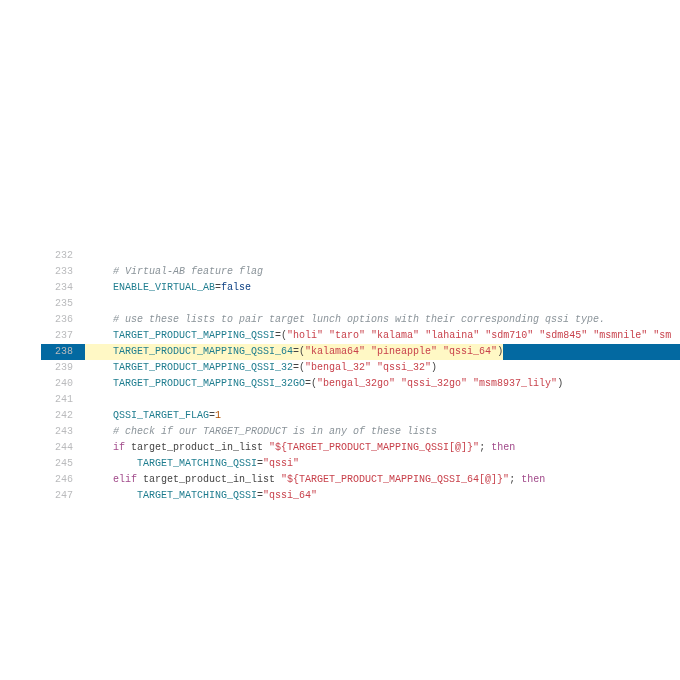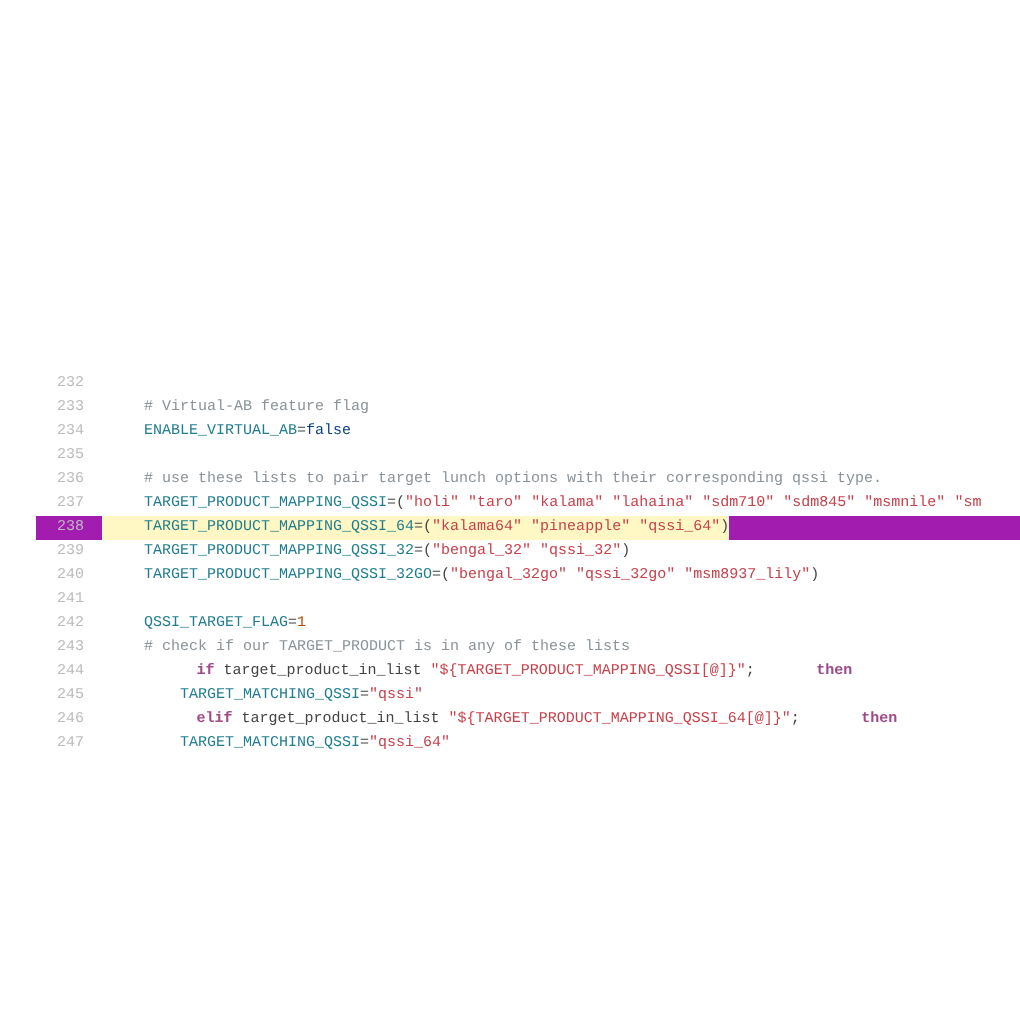--- a/index.html
+++ b/index.html
@@ -9,21 +9,21 @@
     font-family: "SFMono-Regular", Consolas, "Liberation Mono", Menlo, monospace;
     font-size: 10px;
     line-height: 1.6;
     width: 680px;
     height: 680px;
     overflow: hidden;
   }
   .code-viewport {
     position: absolute;
     top: 248px;
-    left: 24px;
+    left: 41px;
     right: 0;
     overflow: hidden;
     white-space: pre;
   }
   .line {
     display: flex;
     align-items: baseline;
     height: 16px;
   }
   .gutter {
@@ -32,31 +32,31 @@
     color: #babbbd;
     padding-right: 12px;
     flex-shrink: 0;
     user-select: none;
   }
   .code {
     padding-left: 4px;
     white-space: pre;
   }
   .hl {
-    background: #a21caf;
+    background: #0369a1;
   }
   .hl .code {
     background: #fff8c5;
   }
-  .c-comment { color: #8a9399; }
+  .c-comment { color: #8a9399; font-style: italic; }
   .c-var     { color: #1f7d8f; }
   .c-punct   { color: #444; }
   .c-str     { color: #c8414b; }
   .c-num     { color: #b04f00; }
-  .c-kw      { color: #a14a8a; font-weight: 700; margin-left: 35px; }
+  .c-kw      { color: #a14a8a; font-weight: 400; }
   .c-bool    { color: #0a3e82; text-align: right; }
   .c-fn      { color: #444; }
   .indent { display: inline-block; }
 </style>
 </head>
 <body>
 
 <div class="code-viewport" id="code-root"><div class="line"><span class="gutter">232</span><span class="code"></span></div><div class="line"><span class="gutter">233</span><span class="code"><span class="indent" style="width: 24px;"></span><span class="c-comment"># Virtual-AB feature flag</span></span></div><div class="line"><span class="gutter">234</span><span class="code"><span class="indent" style="width: 24px;"></span><span class="c-var">ENABLE_VIRTUAL_AB</span><span class="c-punct">=</span><span class="c-bool">false</span></span></div><div class="line"><span class="gutter">235</span><span class="code"></span></div><div class="line"><span class="gutter">236</span><span class="code"><span class="indent" style="width: 24px;"></span><span class="c-comment"># use these lists to pair target lunch options with their corresponding qssi type.</span></span></div><div class="line"><span class="gutter">237</span><span class="code"><span class="indent" style="width: 24px;"></span><span class="c-var">TARGET_PRODUCT_MAPPING_QSSI</span><span class="c-punct">=(</span><span class="c-str">"holi"</span> <span class="c-str">"taro"</span> <span class="c-str">"kalama"</span> <span class="c-str">"lahaina"</span> <span class="c-str">"sdm710"</span> <span class="c-str">"sdm845"</span> <span class="c-str">"msmnile"</span> <span class="c-str">"sm</span></span></div><div class="line hl"><span class="gutter">238</span><span class="code"><span class="indent" style="width: 24px;"></span><span class="c-var">TARGET_PRODUCT_MAPPING_QSSI_64</span><span class="c-punct">=(</span><span class="c-str">"kalama64"</span> <span class="c-str">"pineapple"</span> <span class="c-str">"qssi_64"</span><span class="c-punct">)</span></span></div><div class="line"><span class="gutter">239</span><span class="code"><span class="indent" style="width: 24px;"></span><span class="c-var">TARGET_PRODUCT_MAPPING_QSSI_32</span><span class="c-punct">=(</span><span class="c-str">"bengal_32"</span> <span class="c-str">"qssi_32"</span><span class="c-punct">)</span></span></div><div class="line"><span class="gutter">240</span><span class="code"><span class="indent" style="width: 24px;"></span><span class="c-var">TARGET_PRODUCT_MAPPING_QSSI_32GO</span><span class="c-punct">=(</span><span class="c-str">"bengal_32go"</span> <span class="c-str">"qssi_32go"</span> <span class="c-str">"msm8937_lily"</span><span class="c-punct">)</span></span></div><div class="line"><span class="gutter">241</span><span class="code"></span></div><div class="line"><span class="gutter">242</span><span class="code"><span class="indent" style="width: 24px;"></span><span class="c-var">QSSI_TARGET_FLAG</span><span class="c-punct">=</span><span class="c-num">1</span></span></div><div class="line"><span class="gutter">243</span><span class="code"><span class="indent" style="width: 24px;"></span><span class="c-comment"># check if our TARGET_PRODUCT is in any of these lists</span></span></div><div class="line"><span class="gutter">244</span><span class="code"><span class="indent" style="width: 24px;"></span><span class="c-kw">if</span> <span class="c-fn">target_product_in_list</span> <span class="c-str">"${TARGET_PRODUCT_MAPPING_QSSI[@]}"</span><span class="c-punct">; </span><span class="c-kw">then</span></span></div><div class="line"><span class="gutter">245</span><span class="code"><span class="indent" style="width: 48px;"></span><span class="c-var">TARGET_MATCHING_QSSI</span><span class="c-punct">=</span><span class="c-str">"qssi"</span></span></div><div class="line"><span class="gutter">246</span><span class="code"><span class="indent" style="width: 24px;"></span><span class="c-kw">elif</span> <span class="c-fn">target_product_in_list</span> <span class="c-str">"${TARGET_PRODUCT_MAPPING_QSSI_64[@]}"</span><span class="c-punct">; </span><span class="c-kw">then</span></span></div><div class="line"><span class="gutter">247</span><span class="code"><span class="indent" style="width: 48px;"></span><span class="c-var">TARGET_MATCHING_QSSI</span><span class="c-punct">=</span><span class="c-str">"qssi_64"</span></span></div></div>
 
 </body></html>

